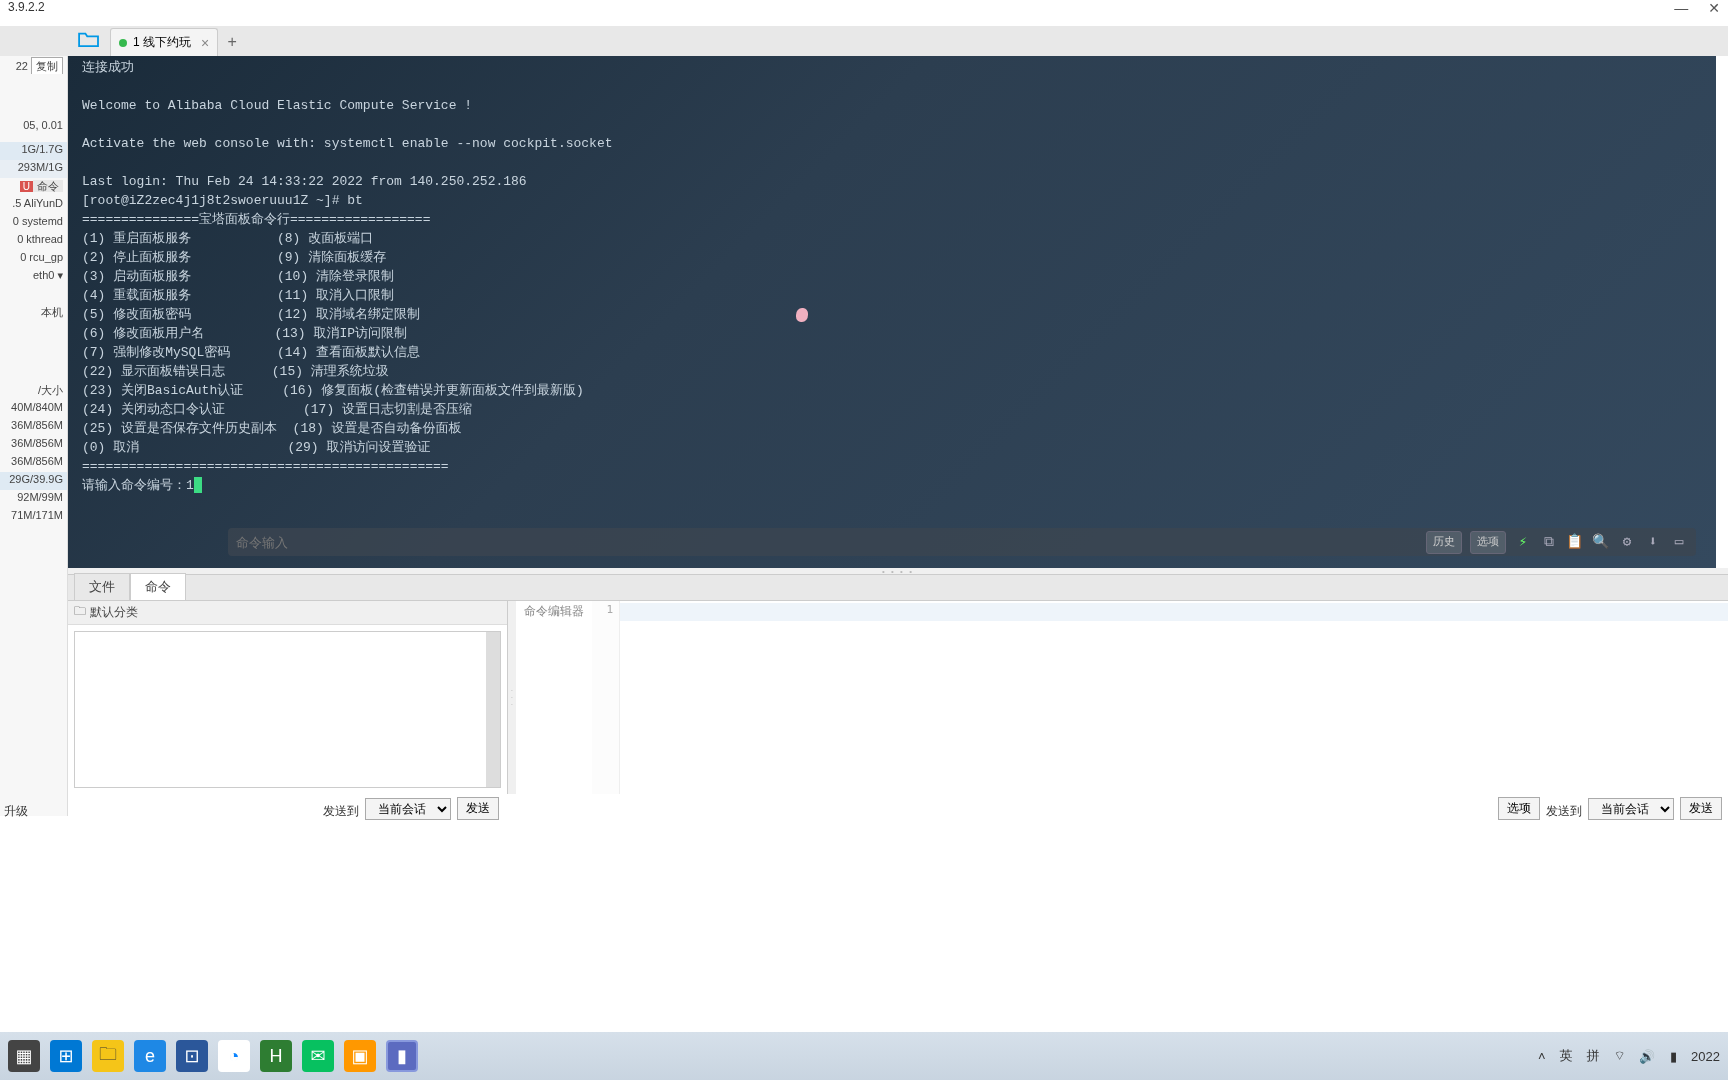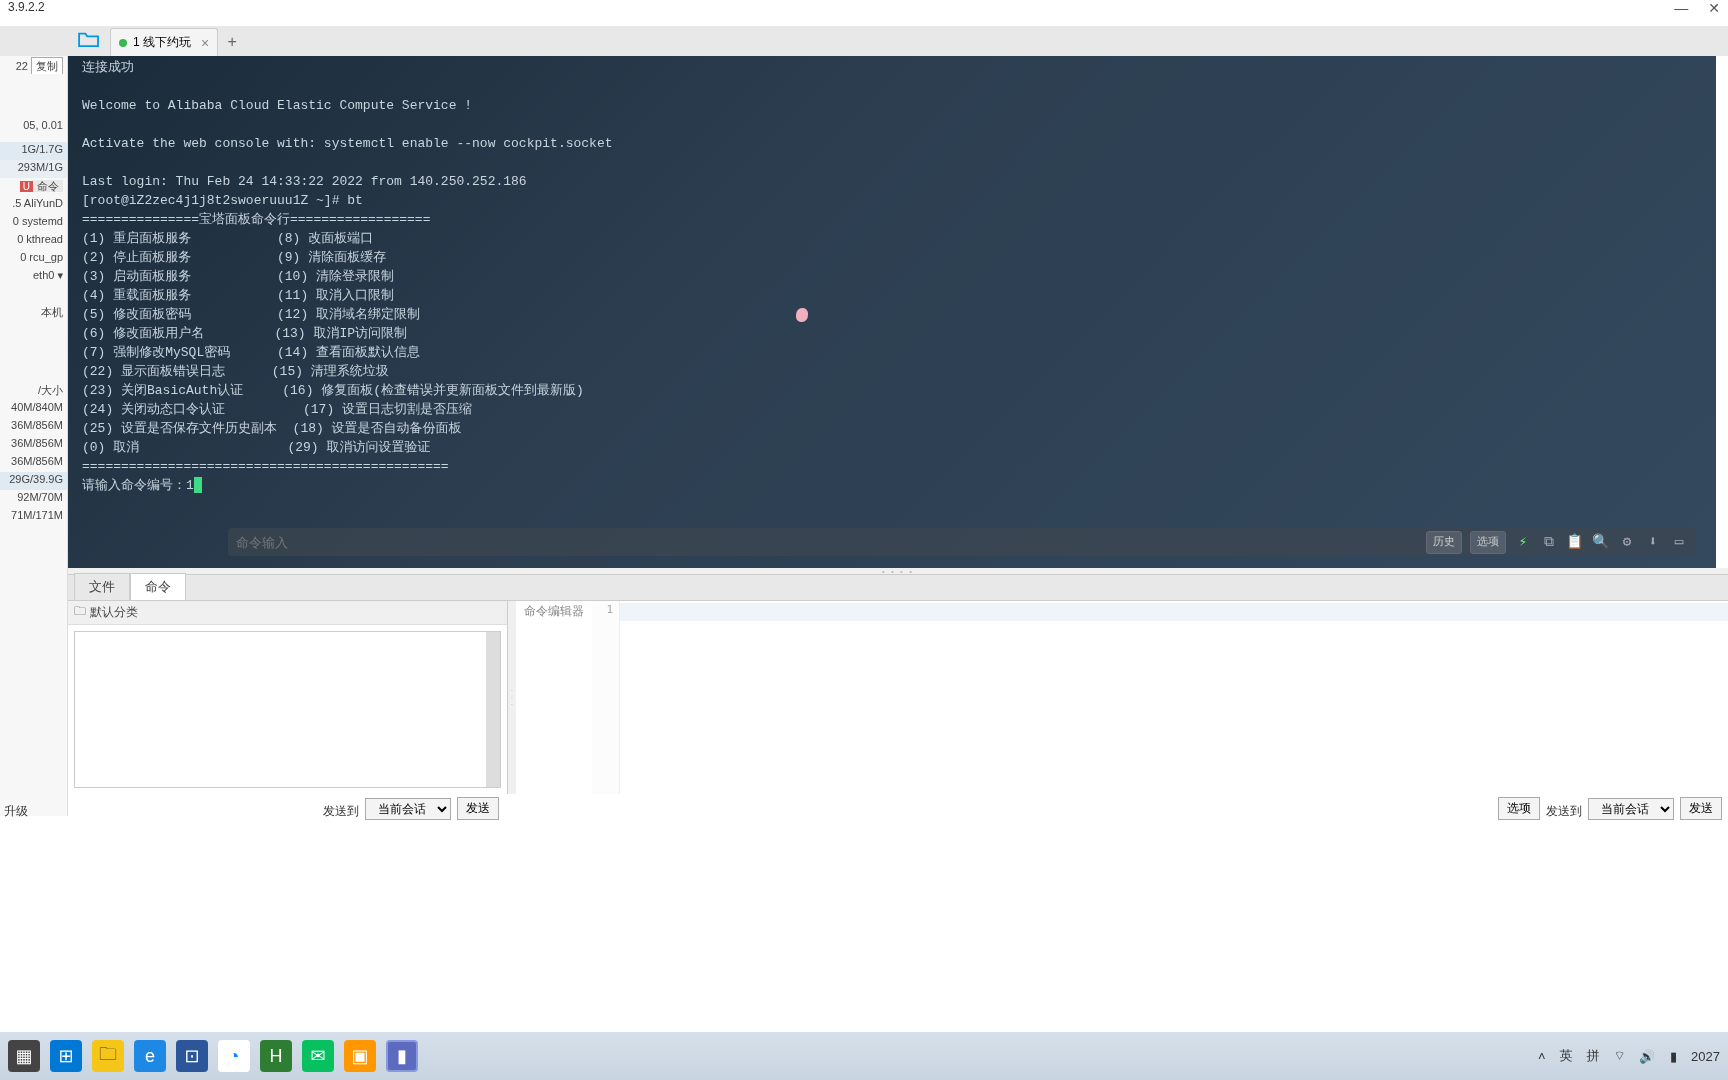--- a/index.html
+++ b/index.html
@@ -129,21 +129,21 @@
     <div class="sep"></div>
     <div class="sep"></div>
     <div class="sep"></div>
     <div class="sep"></div>
   <div class="row">/大小</div>
   <div class="row">40M/840M</div>
   <div class="row">36M/856M</div>
   <div class="row">36M/856M</div>
   <div class="row">36M/856M</div>
   <div class="row" style="background:#dfeaf3">29G/39.9G</div>
-  <div class="row">92M/70M</div>
+  <div class="row">92M/99M</div>
   <div class="row">71M/171M</div>
 </div>
 
 <div class="terminal"><span>连接成功
 
 Welcome to Alibaba Cloud Elastic Compute Service !
 
 Activate the web console with: systemctl enable --now cockpit.socket
 
 Last login: Thu Feb 24 14:33:22 2022 from 140.250.252.186
@@ -232,15 +232,15 @@
   <div class="tb-icon" style="background:#ff9800">▣</div>
   <div class="tb-icon" style="background:#5c6bc0;border:2px solid #8899dd">▮</div>
   <div class="spacer"></div>
   <div class="tray">
     <span>˄</span>
     <span>英</span>
     <span>拼</span>
     <span>⌔</span>
     <span>🔊</span>
     <span>▮</span>
-    <span>2027</span>
+    <span>2022</span>
   </div>
 </div>
 
 </body></html>

